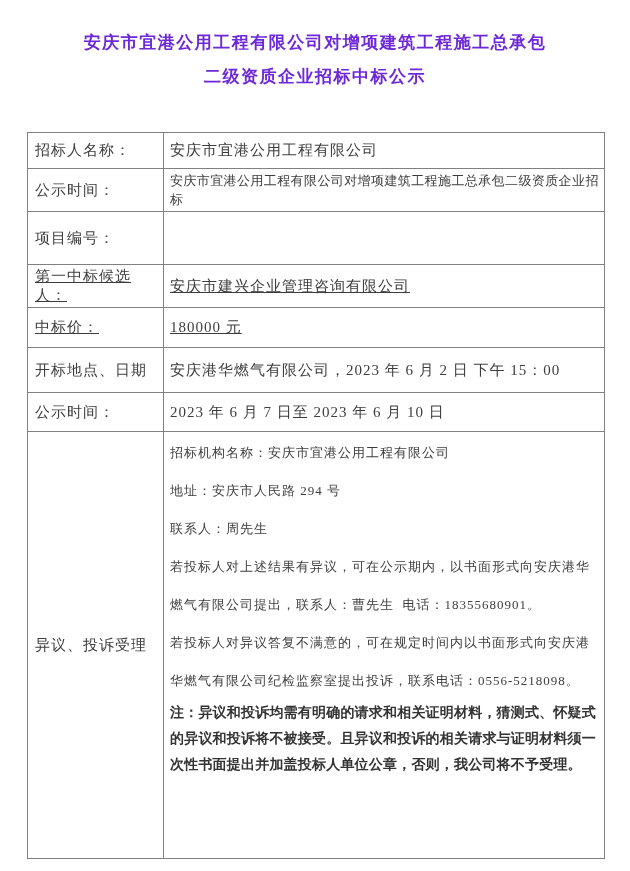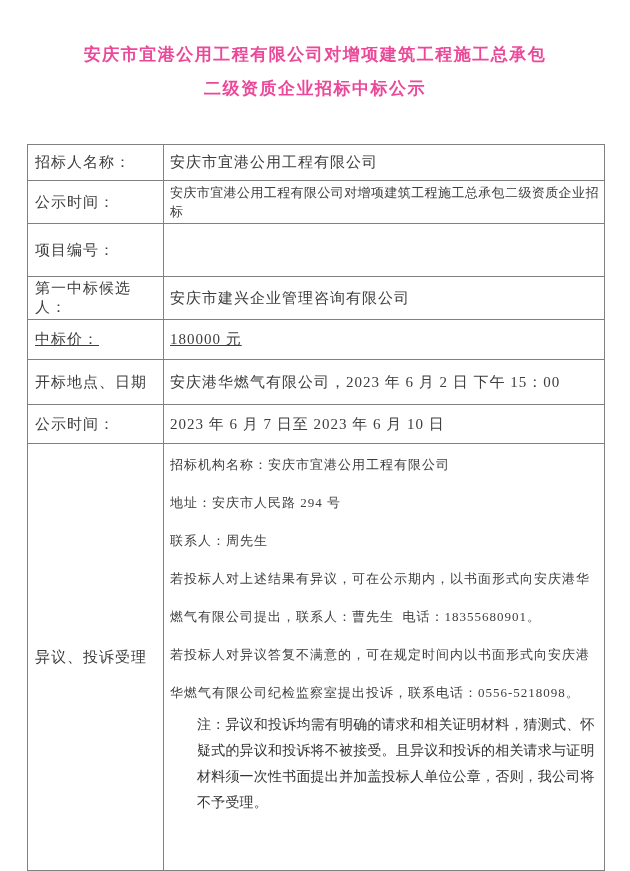--- a/index.html
+++ b/index.html
@@ -14,26 +14,26 @@
     height: 871px;
     background: var(--background);
     color: var(--text);
     font-family: "Liberation Serif", "DejaVu Serif", serif;
     overflow: hidden;
   }
   .page { width: 630px; height: 871px; position: relative; }
 
   .title {
     margin: 0;
-    padding-top: 38px;
+    padding-top: 26px;
     text-align: center;
     font-size: 17px;
     font-weight: bold;
     letter-spacing: 1.5px;
-    color: #ec4899;
+    color: #6d28d9;
   }
   .title-line { display: block; line-height: 34px; }
 
   table.bid-table {
     border-collapse: collapse;
     table-layout: fixed;
     width: 577px;
     margin: 38px 0 0 27px;
   }
   .bid-table td {
@@ -47,21 +47,21 @@
     width: 136px;
     padding: 2px 2px 2px 7px;
   }
   .bid-table td.value {
     width: 441px;
     padding: 2px 4px 2px 6px;
   }
   tr.r1 { height: 36px; }
   tr.r2 { height: 39px; }
   tr.r3 { height: 53px; }
-  tr.r4 { height: 38px; }
+  tr.r4 { height: 38px; text-decoration: underline; }
   tr.r5 { height: 40px; text-decoration: underline; }
   tr.r6 { height: 45px; }
   tr.r7 { height: 39px; }
   tr.r8 { height: 427px; }
 
   tr.r2 td.value {
     font-size: 13px;
     line-height: 19px;
     letter-spacing: 0.4px;
   }
@@ -71,26 +71,25 @@
     padding: 13px 3px 5px 6px;
   }
   .complaint-cell p {
     margin: 0;
     line-height: 38px;
     font-size: 13px;
     letter-spacing: 1px;
     white-space: pre-wrap;
   }
   .complaint-cell p.note {
-    font-weight: normal;
+    font-weight: bold;
     font-size: 14px;
     line-height: 26px;
     letter-spacing: 0.2px;
     color: #333333;
-    margin-left: 27px;
   }
 </style>
 </head>
 <body>
 
 <div class="page">
 
   <h1 class="title">
     <span class="title-line">安庆市宜港公用工程有限公司对增项建筑工程施工总承包</span>
     <span class="title-line">二级资质企业招标中标公示</span>

